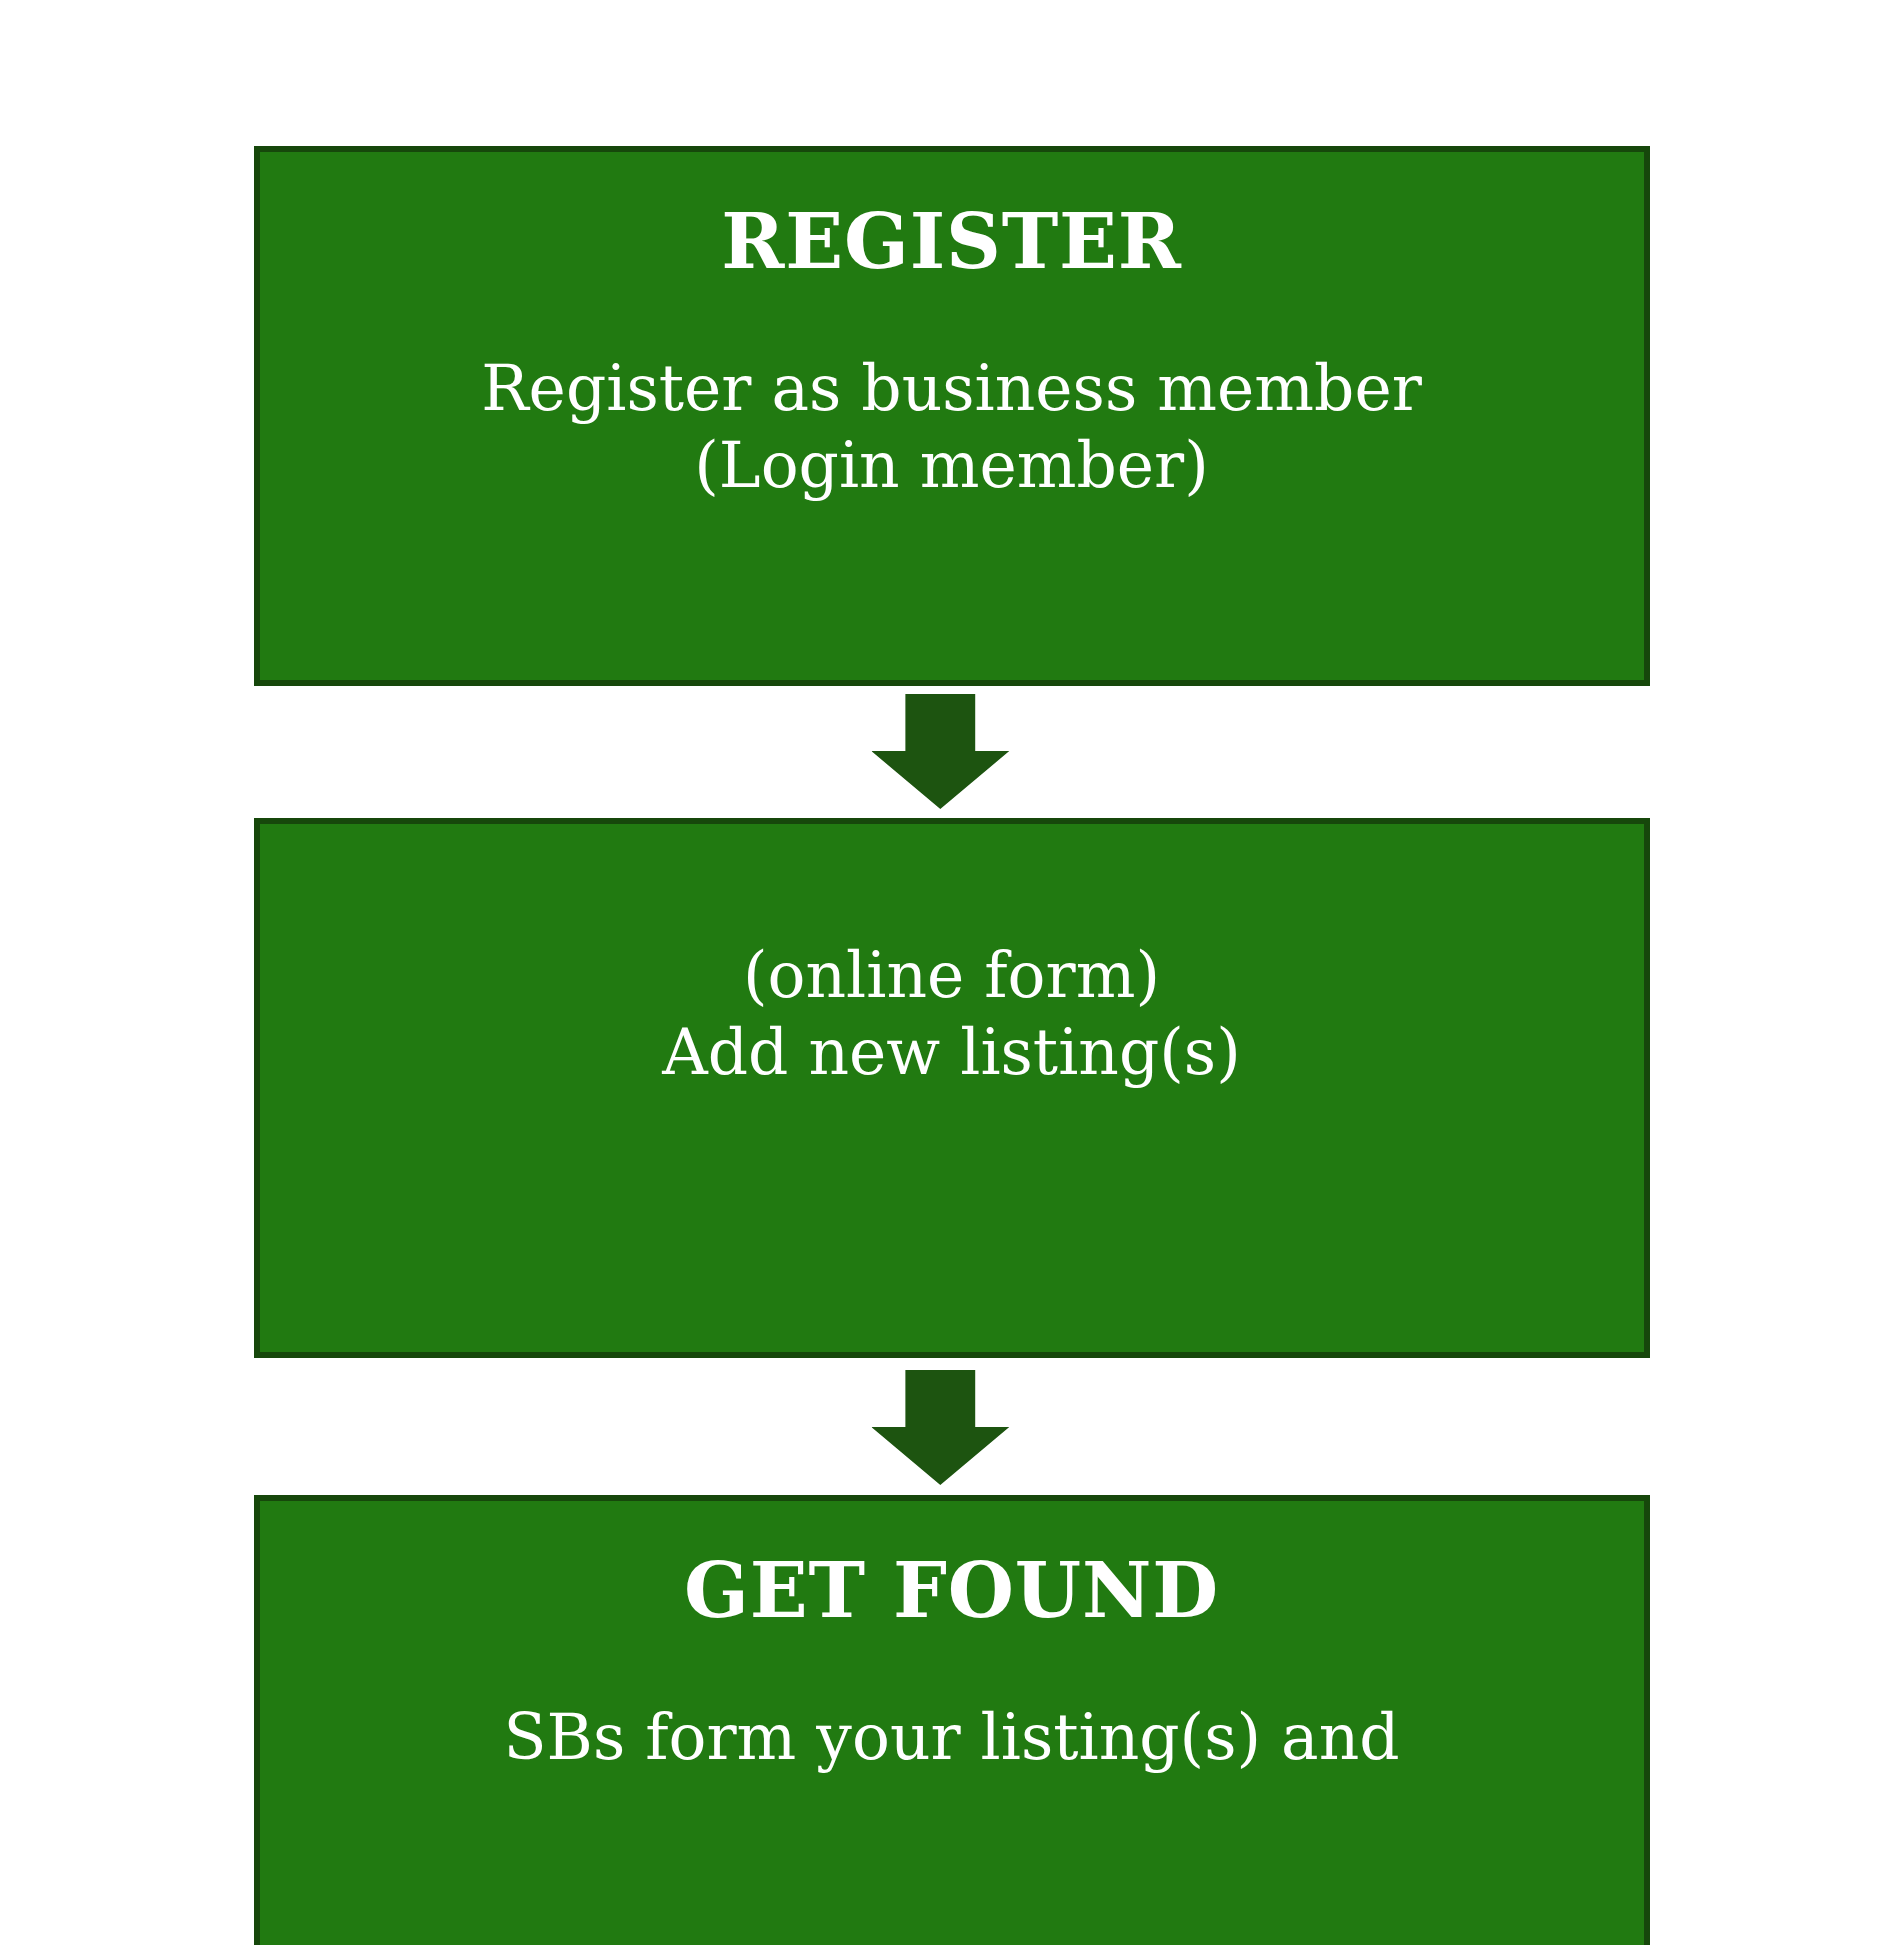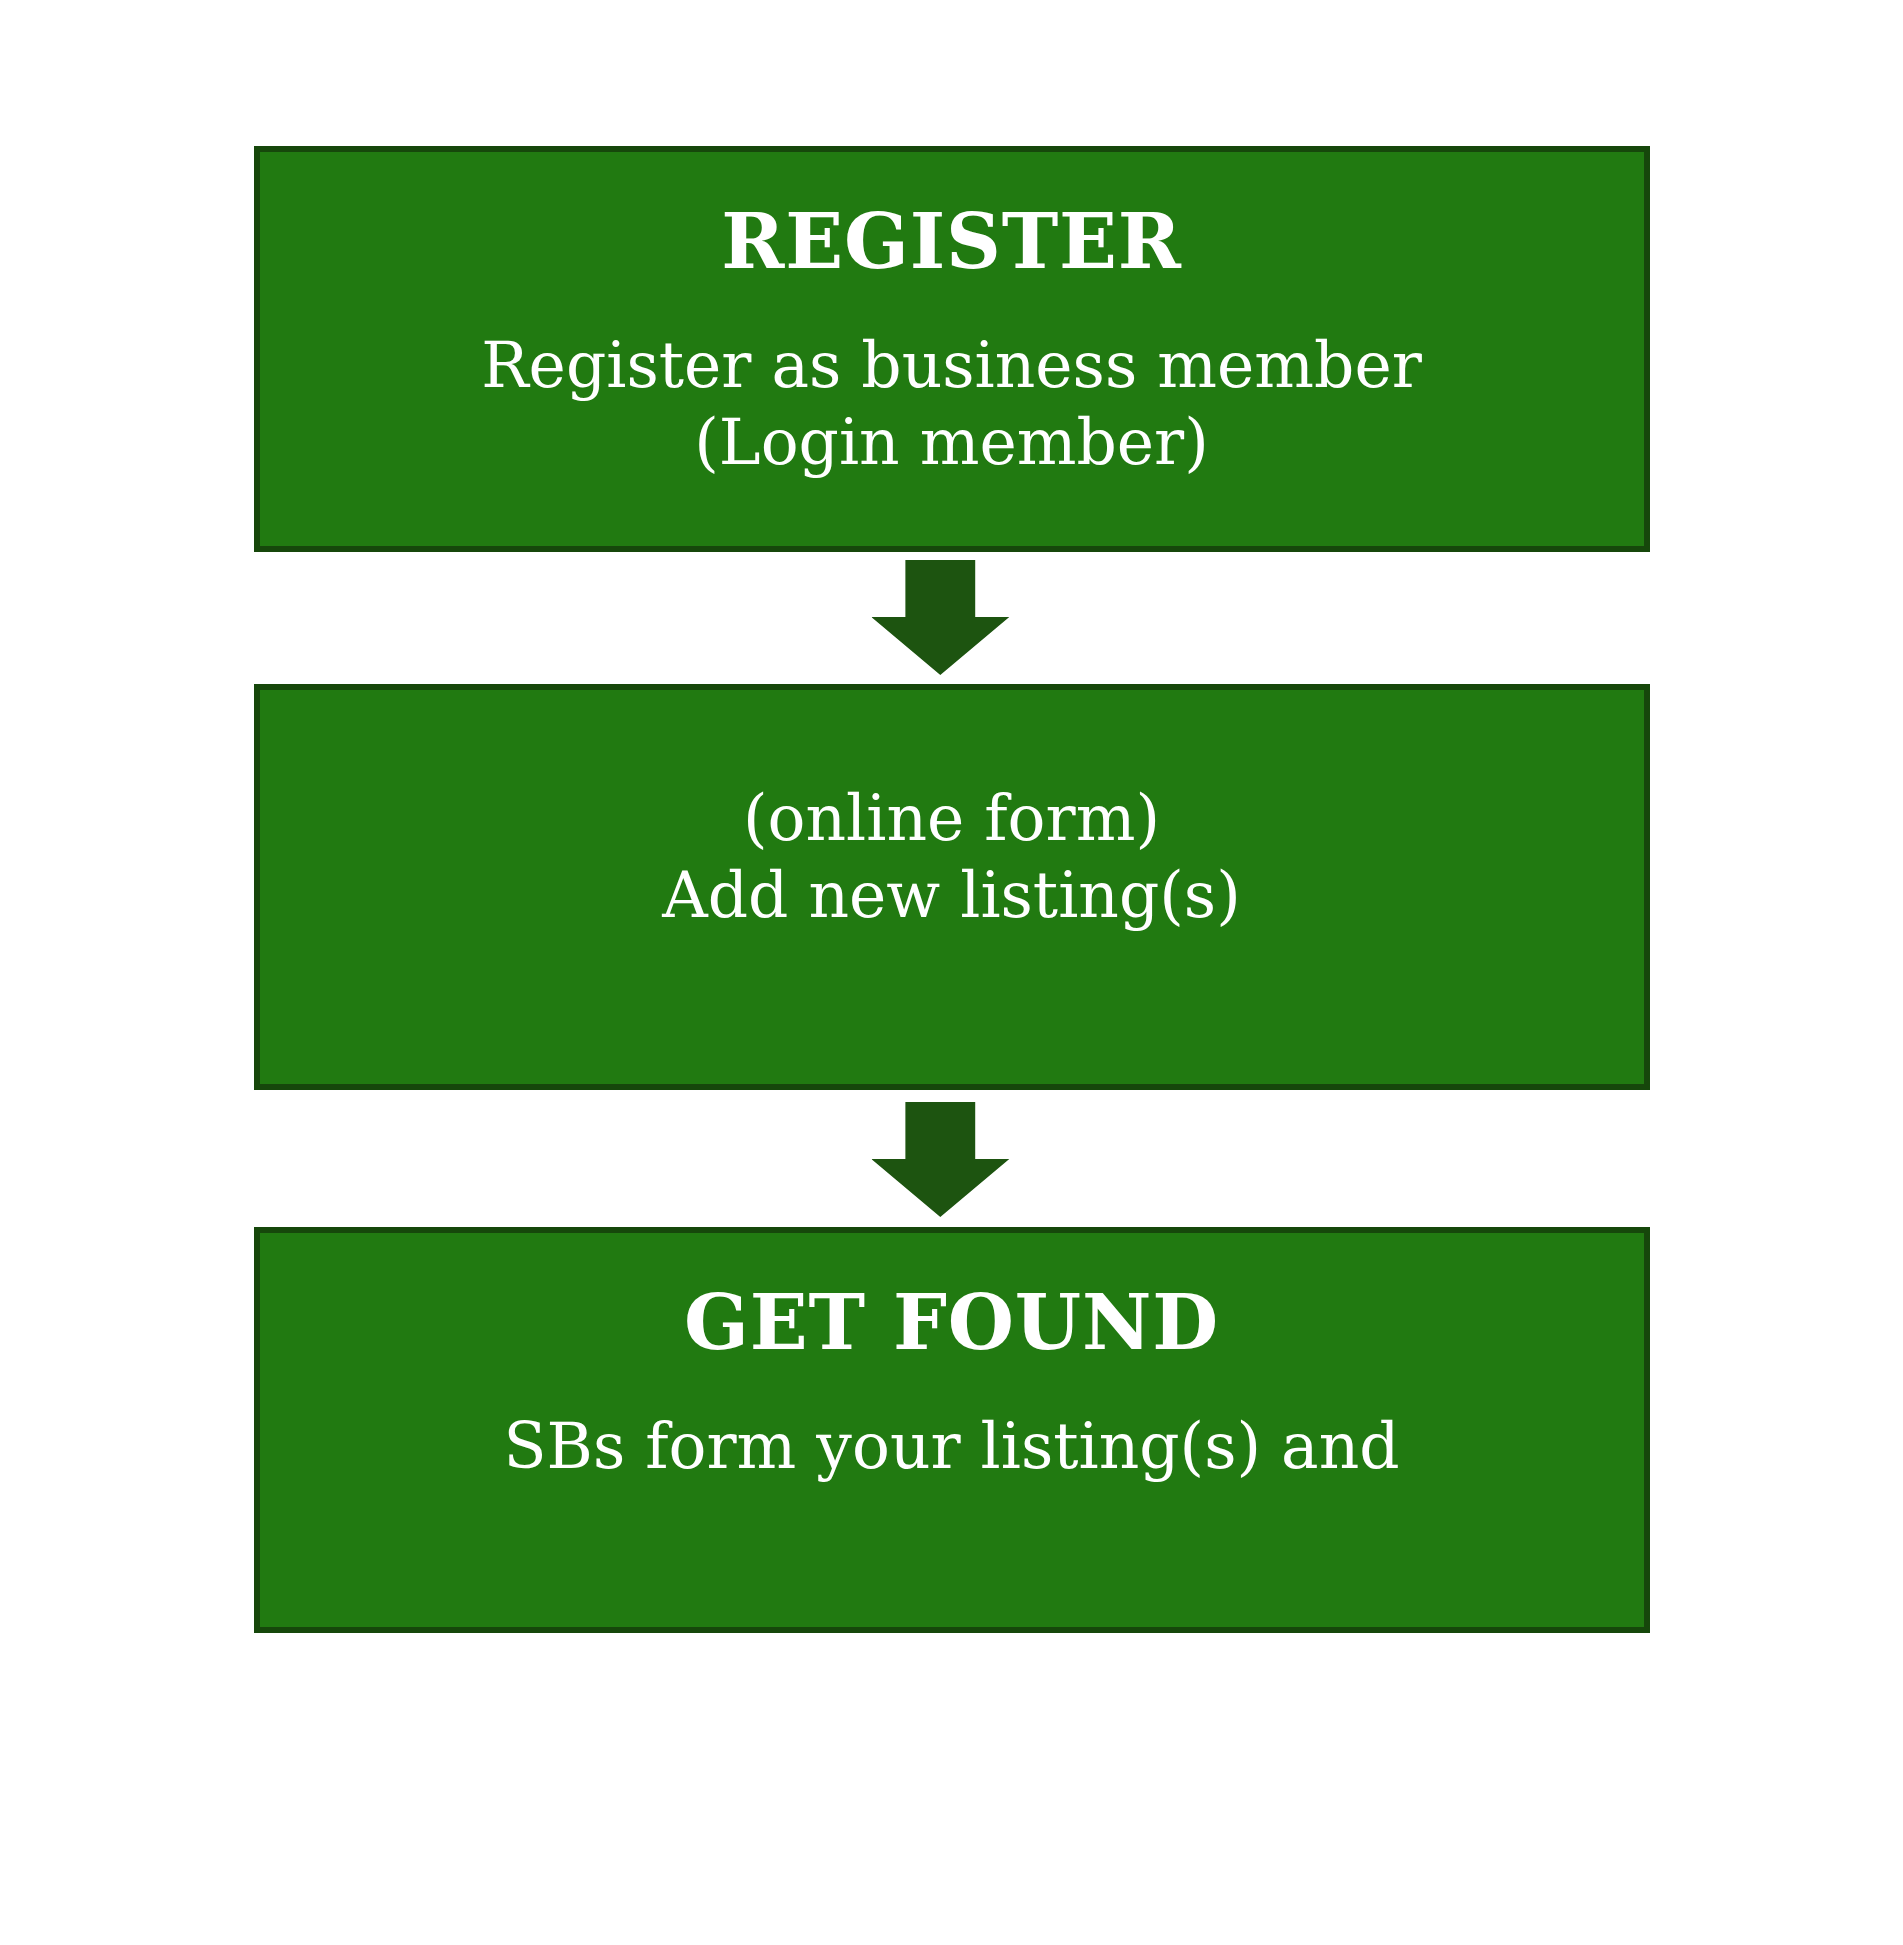--- a/index.html
+++ b/index.html
@@ -16,36 +16,36 @@
     overflow: hidden;
   }
   .flow {
     display: flex;
     flex-direction: column;
     align-items: center;
     padding-top: 146px;
   }
   .step-box {
     width: 1396px;
-    height: 406px;
+    height: 540px;
     box-sizing: border-box;
     background: var(--box-fill, #217a11);
     border: 6.4px solid var(--box-border, #16470b);
     color: var(--text, #ffffff);
     text-align: center;
     padding-top: 47px;
   }
   .step-title {
     font-size: 76px;
     font-weight: bold;
     line-height: 1.12;
     letter-spacing: 0.8px;
   }
   .step-body {
-    margin-top: 44px;
+    margin-top: 67px;
     font-size: 63px;
     line-height: 1.22;
   }
   .arrow-gap {
     display: flex;
     align-items: flex-start;
     justify-content: center;
   }
   .arrow-gap.g1 { height: 132px; }
   .arrow-gap.g2 { height: 137px; }

